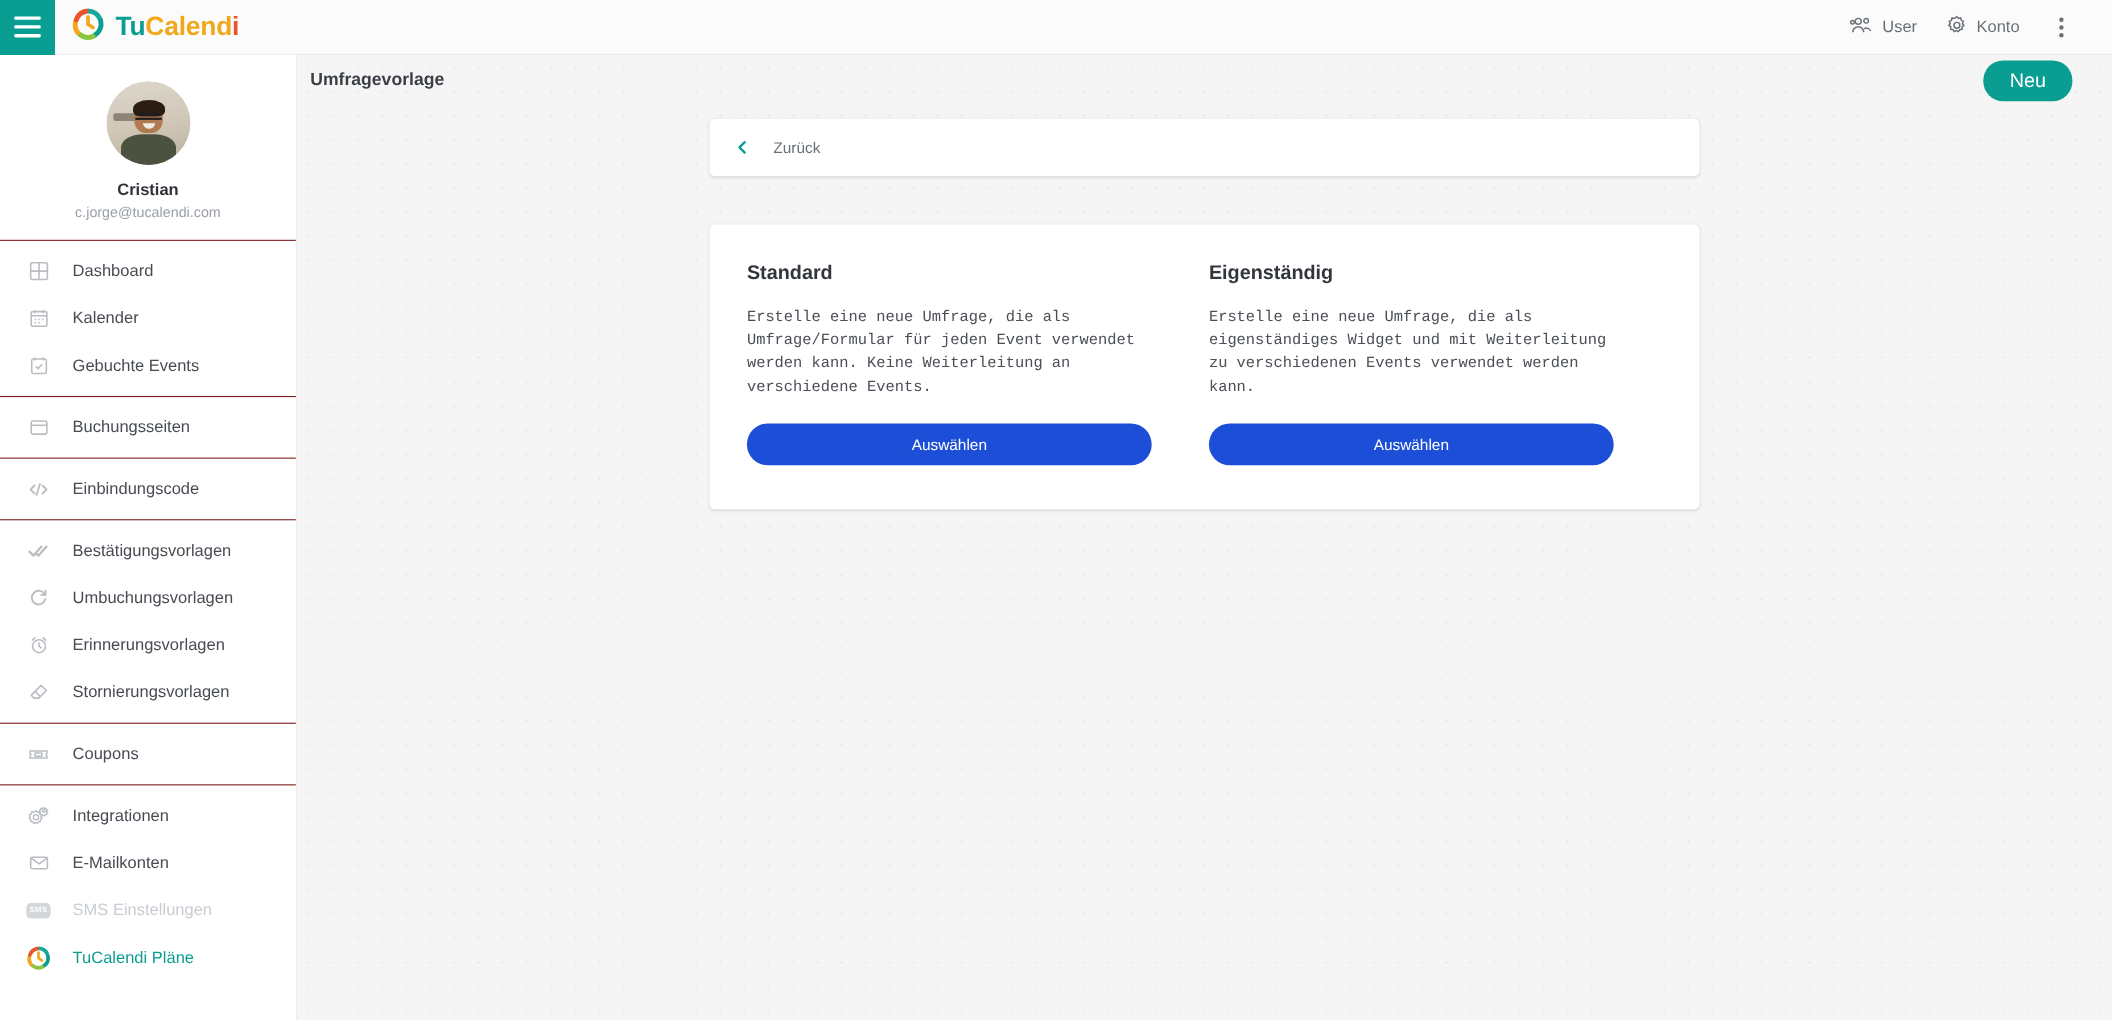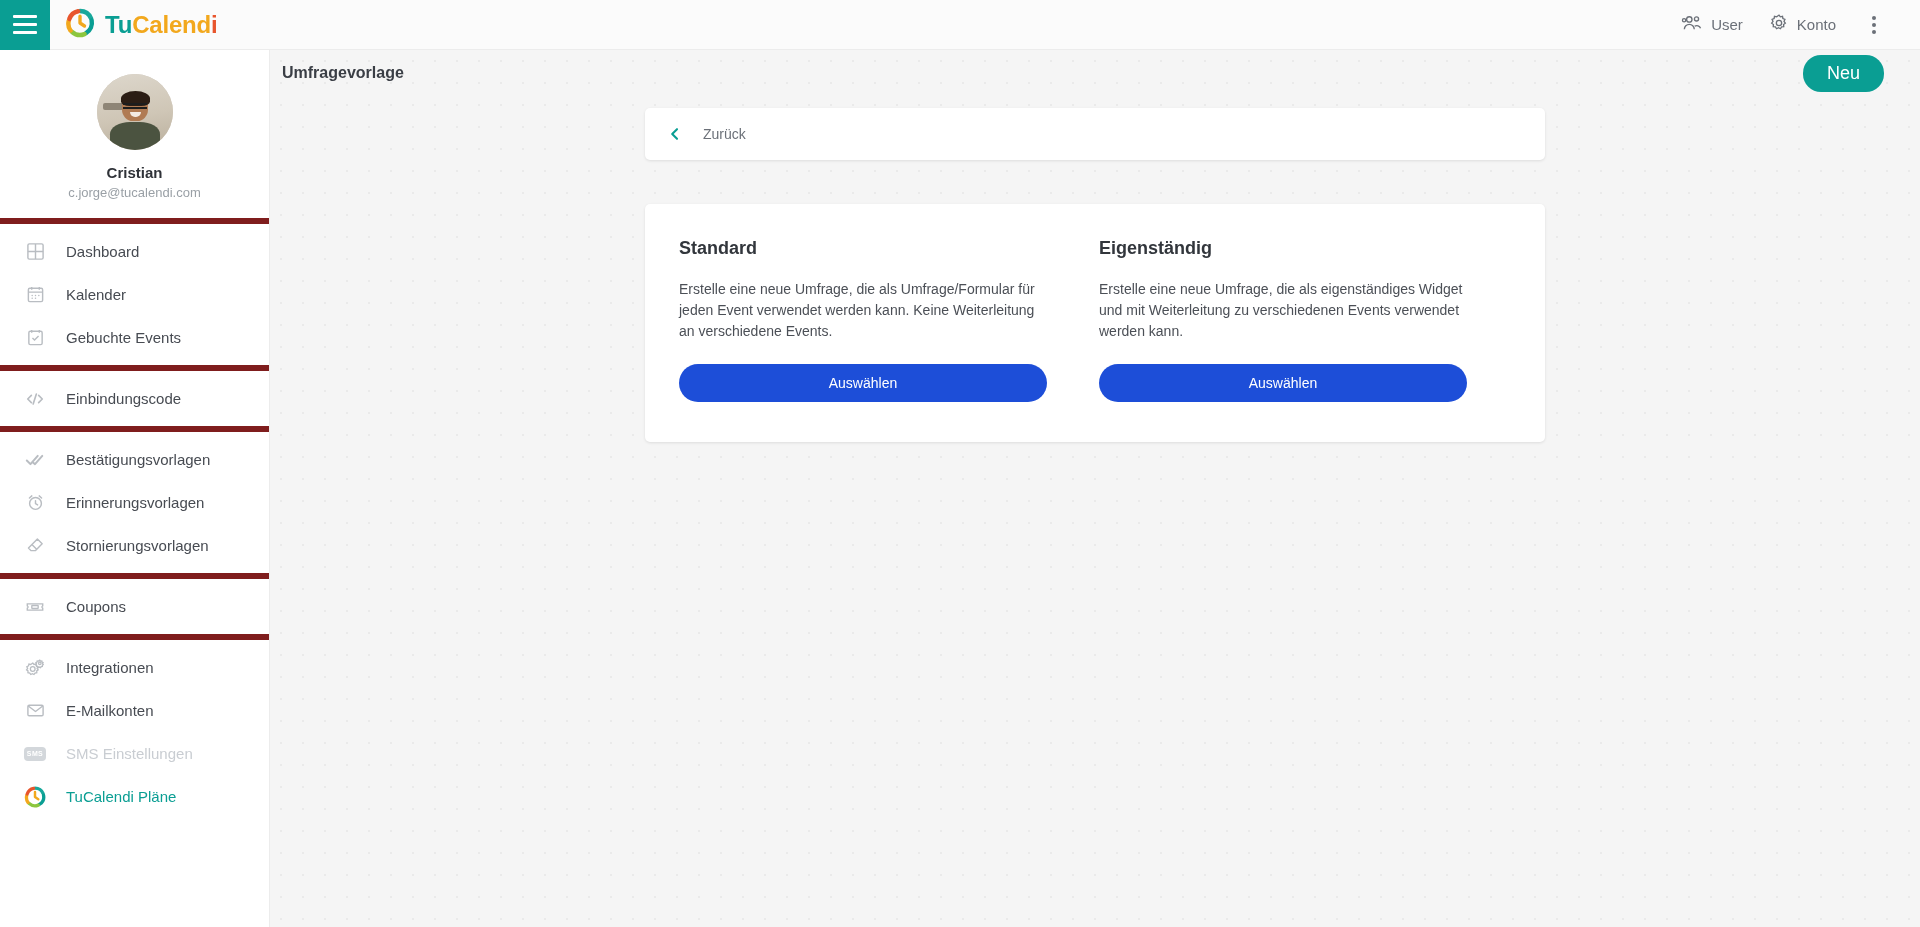--- a/index.html
+++ b/index.html
@@ -90,21 +90,21 @@
     width: 14%; height: 7%; background: #f3ece4; border-radius: 0 0 8px 8px; }
   .avatar .body { position: absolute; left: 18%; top: 63%;
     width: 66%; height: 40%; border-radius: 40% 40% 0 0;
     background: #4b5340; }
   .profile-name {
     font-size: 15px; font-weight: bold; color: #2f3238;
     margin-bottom: 4px;
   }
   .profile-mail { font-size: 13px; color: #9aa0a6; }
 
-  .nav-group { border-top: 6px solid #7f1d1d; padding: 6px 0; }
+  .nav-group { border-top: 1px solid #7f1d1d; padding: 6px 0; }
   .nav-group:first-of-type { border-top: 1px solid #eeeeee; }
   .nav-item {
     display: flex; align-items: center;
     height: 43px; padding: 0 18px;
     color: #474b52; font-size: 15px;
     cursor: pointer; position: relative;
     border-left: 4px solid transparent;
   }
   .nav-item .ico {
     width: 26px; display: flex; align-items: center;
@@ -170,21 +170,21 @@
     margin-top: 44px; padding: 34px 34px 40px;
     display: flex; gap: 52px;
   }
   .option { width: 368px; }
   .option-title {
     font-size: 18px; font-weight: bold; color: #32363c;
     margin-bottom: 20px;
   }
   .option-desc {
     font-size: 14px; line-height: 21px; color: #4b4f56;
-    margin-bottom: 22px; min-height: 63px;
+    margin-bottom: 22px; min-height: 63px; font-family: Liberation Mono, monospace;
   }
   .btn-select {
     width: 100%; background: #1d4ed8; color: #ffffff;
     border: none; border-radius: 20px;
     padding: 11px 0; font-size: 14px;
     font-family: inherit; cursor: pointer;
   }
 </style>
 </head>
 <body>
@@ -282,20 +282,31 @@
       <span class="ico">
         <svg width="19" height="19" viewBox="0 0 20 20" fill="none" stroke="currentColor" stroke-width="1.5">
             <rect x="3" y="3.5" width="14" height="14" rx="1.5"></rect>
             <path d="M6 2v3M14 2v3M6.8 10.5l2.2 2.2 4.2-4.2"></path>
           </svg>
       </span>
       <span>Gebuchte Events</span>
     </div>
   </div>
 
+  <div class="nav-group">
+    <div class="nav-item">
+      <span class="ico">
+        <svg width="19" height="19" viewBox="0 0 20 20" fill="none" stroke="currentColor" stroke-width="1.5">
+            <rect x="2.5" y="4" width="15" height="12.5" rx="1.5"></rect>
+            <path d="M2.5 8h15"></path>
+          </svg>
+      </span>
+      <span>Buchungsseiten</span>
+    </div>
+  </div>
 
   <div class="nav-group">
     <div class="nav-item">
       <span class="ico">
         <svg width="20" height="20" viewBox="0 0 22 20" fill="none" stroke="currentColor" stroke-width="1.8" stroke-linecap="round" stroke-linejoin="round">
             <path d="M7 6L3 10l4 4M15 6l4 4-4 4M12.5 4.5l-3.5 11"></path>
           </svg>
       </span>
       <span>Einbindungscode</span>
     </div>
@@ -303,20 +314,29 @@
 
   <div class="nav-group">
     <div class="nav-item">
       <span class="ico">
         <svg width="20" height="20" viewBox="0 0 22 20" fill="none" stroke="currentColor" stroke-width="2.2" stroke-linecap="round" stroke-linejoin="round">
             <path d="M2 10.5l4 4 8-9"></path>
             <path d="M9 13l2 1.5 8-9"></path>
           </svg>
       </span>
       <span>Bestätigungsvorlagen</span>
+    </div>
+    <div class="nav-item">
+      <span class="ico">
+        <svg width="19" height="19" viewBox="0 0 20 20" fill="none" stroke="currentColor" stroke-width="1.8" stroke-linecap="round">
+            <path d="M15.5 7A6.5 6.5 0 1 0 16 11"></path>
+            <path d="M16.2 3v4.2H12"></path>
+          </svg>
+      </span>
+      <span>Umbuchungsvorlagen</span>
     </div>
     <div class="nav-item">
       <span class="ico">
         <svg width="19" height="19" viewBox="0 0 20 20" fill="none" stroke="currentColor" stroke-width="1.5" stroke-linecap="round">
             <circle cx="10" cy="11" r="6.2"></circle>
             <path d="M10 8v3.2l2.2 1.4M3.6 5.2l2.5-2.2M16.4 5.2l-2.5-2.2"></path>
           </svg>
       </span>
       <span>Erinnerungsvorlagen</span>
     </div>

